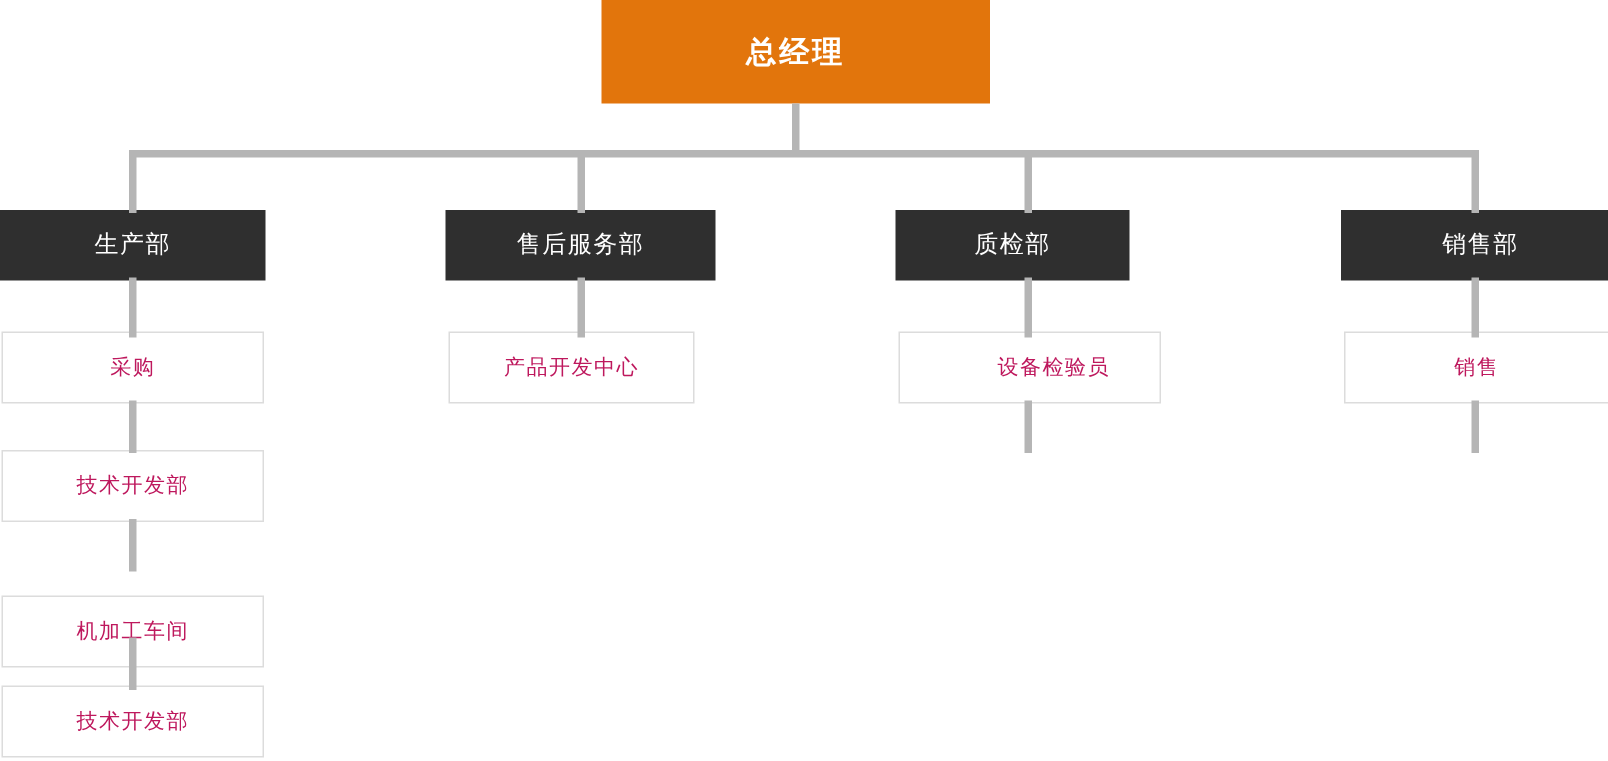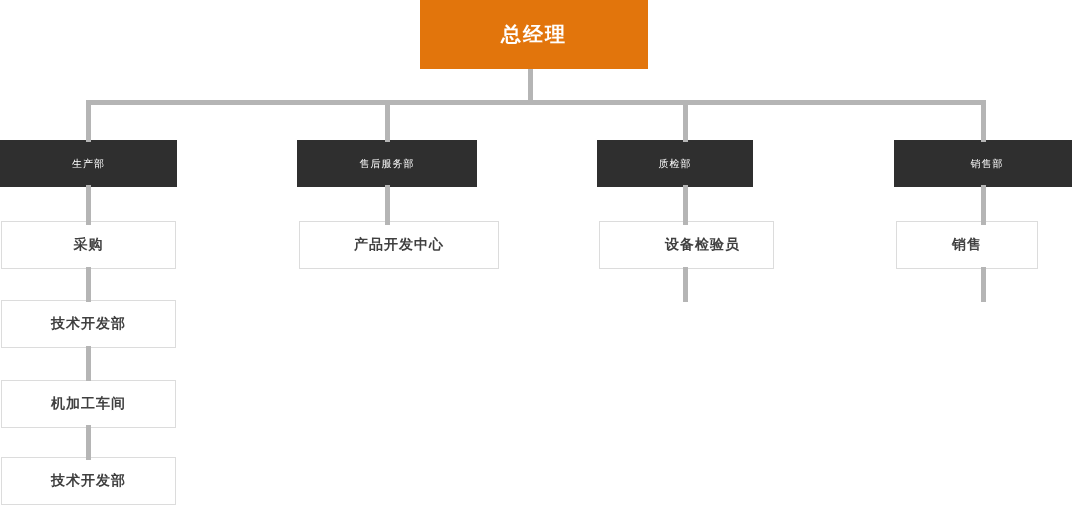--- a/index.html
+++ b/index.html
@@ -26,44 +26,43 @@
     background: #e2750c;
     color: #ffffff;
     font-size: 20px;
     font-weight: bold;
     letter-spacing: 2px;
   }
 
   .node-dept {
     background: #2f2f2f;
     color: #ffffff;
-    font-size: 10px;
+    font-size: 16px;
     letter-spacing: 1px;
   }
 
   .node-child {
     background: #ffffff;
     border: 1px solid #dcdcdc;
-    color: #404040;
+    color: #be185d;
     font-size: 14px;
     letter-spacing: 1px;
-    font-weight: bold;
   }
 
   .line {
     position: absolute;
     background: #b5b5b5;
   }
 </style>
 </head>
 <body>
 
 <div class="canvas">
 
-  <div class="node node-root" style="left:420px; top:0px; width:228px; height:69px;">
+  <div class="node node-root" style="left:401px; top:0px; width:259px; height:69px;">
     <span>总经理</span>
   </div>
 
   <div class="node node-dept" style="left:0px; top:140px; width:177px; height:47px;">
     <span>生产部</span>
   </div>
   <div class="node node-dept" style="left:297px; top:140px; width:180px; height:47px;">
     <span>售后服务部</span>
   </div>
   <div class="node node-dept" style="left:597px; top:140px; width:156px; height:47px;">
@@ -72,36 +71,36 @@
   <div class="node node-dept" style="left:894px; top:140px; width:186px; height:47px;">
     <span>销售部</span>
   </div>
 
   <div class="node node-child" style="left:1px; top:221px; width:175px; height:48px;">
     <span>采购</span>
   </div>
   <div class="node node-child" style="left:1px; top:300px; width:175px; height:48px;">
     <span>技术开发部</span>
   </div>
-  <div class="node node-child" style="left:1px; top:380px; width:175px; height:48px;">
+  <div class="node node-child" style="left:1px; top:397px; width:175px; height:48px;">
     <span>机加工车间</span>
   </div>
   <div class="node node-child" style="left:1px; top:457px; width:175px; height:48px;">
     <span>技术开发部</span>
   </div>
 
-  <div class="node node-child" style="left:299px; top:221px; width:200px; height:48px;">
+  <div class="node node-child" style="left:299px; top:221px; width:164px; height:48px;">
     <span>产品开发中心</span>
   </div>
 
   <div class="node node-child" style="left:599px; top:221px; width:175px; height:48px;padding-left:32px;">
     <span>设备检验员</span>
   </div>
 
-  <div class="node node-child" style="left:896px; top:221px; width:142px; height:48px;">
+  <div class="node node-child" style="left:896px; top:221px; width:177px; height:48px;">
     <span>销售</span>
   </div>
 
   <div class="line" style="left:528px; top:69px;  width:5px;   height:33px;"></div>
   <div class="line" style="left:86px;  top:100px; width:898px; height:5px;"></div>
 
   <div class="line" style="left:86px;  top:100px; width:5px; height:42px;"></div>
   <div class="line" style="left:385px; top:100px; width:5px; height:42px;"></div>
   <div class="line" style="left:683px; top:100px; width:5px; height:42px;"></div>
   <div class="line" style="left:981px; top:100px; width:5px; height:42px;"></div>

